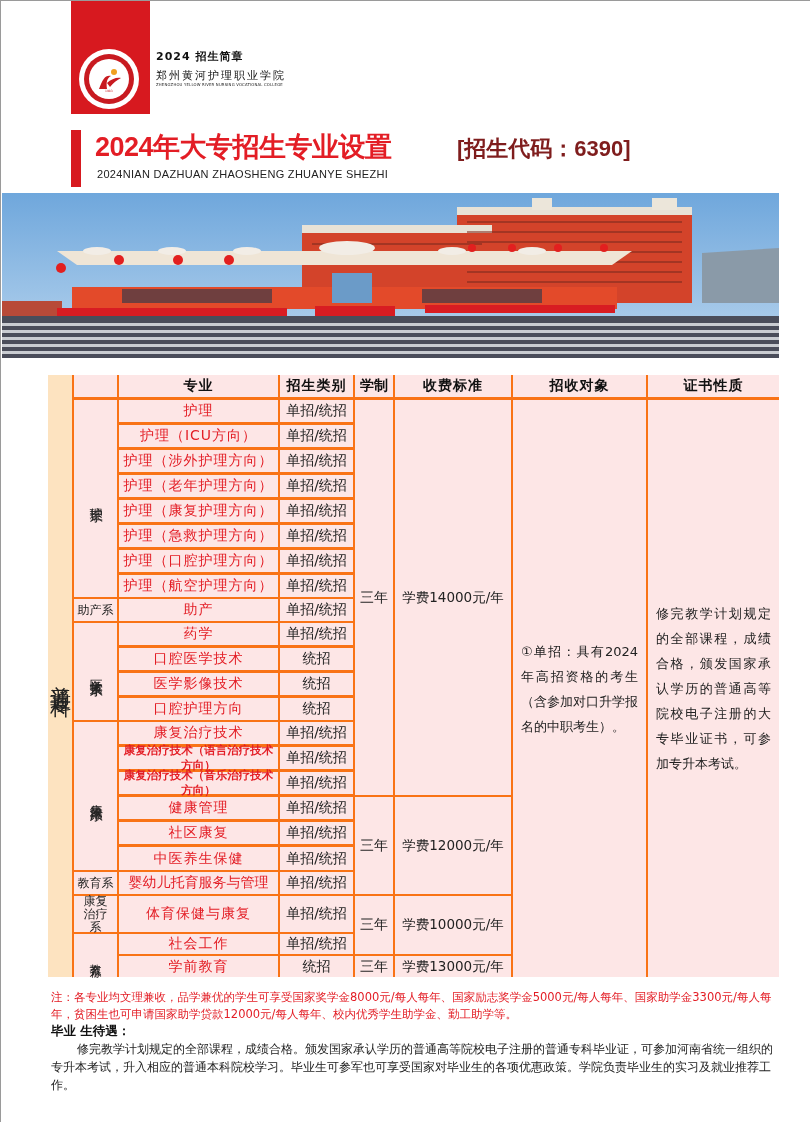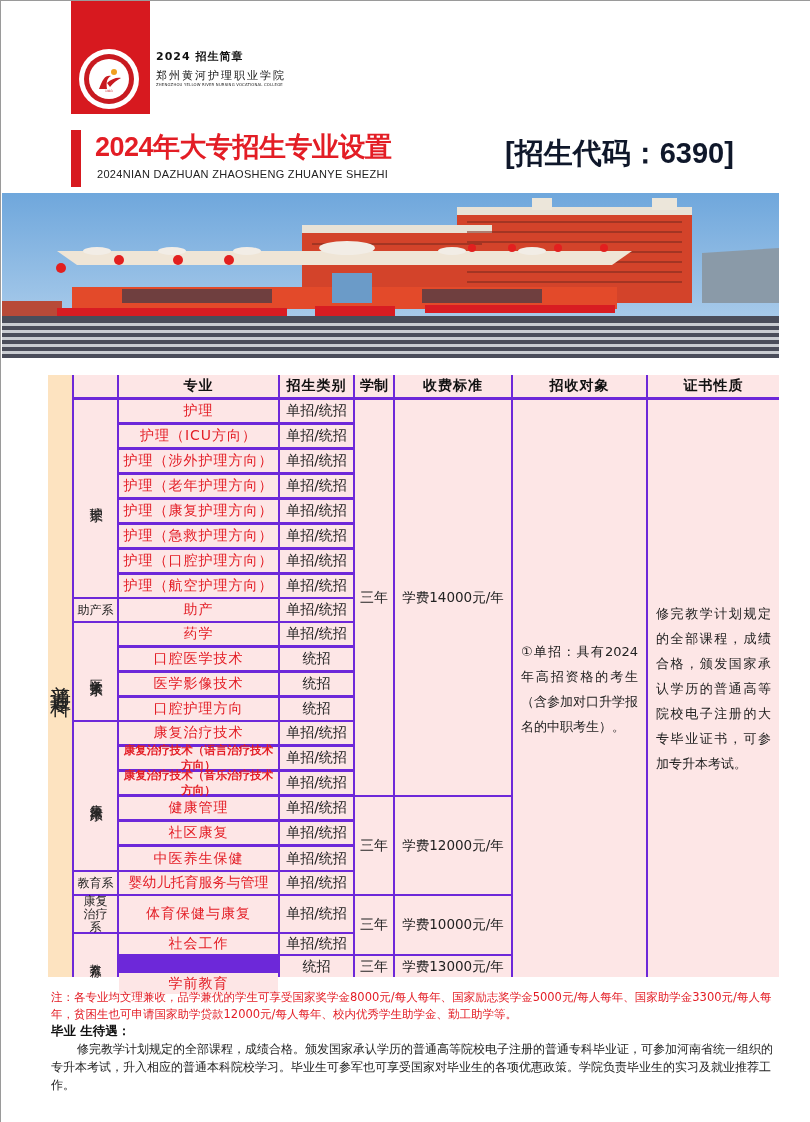--- a/index.html
+++ b/index.html
@@ -23,28 +23,28 @@
     width: 40px; height: 40px; border-radius: 50%; background: #fff; position: relative; overflow: hidden;
   }
   .logo-bird { position: absolute; left: 6px; top: 6px; width: 28px; height: 28px; }
   .brochure-title { left: 155px; top: 48px; font-size: 11px; font-weight: bold; letter-spacing: 1px; color: #111; }
   .college-cn { left: 155px; top: 67px; font-size: 11px; letter-spacing: 2px; color: #111; }
   .college-en { left: 155px; top: 81px; font-size: 4px; letter-spacing: 0.2px; color: #222; transform: scaleX(0.95); transform-origin: left; }
 
   
   .title-bar { left: 70px; top: 129px; width: 10px; height: 57px; background: #d7191f; }
   .main-title { left: 94px; top: 128px; font-size: 27px; font-weight: bold; color: #e31d25; letter-spacing: -0.5px; font-family: "Liberation Sans", sans-serif; }
-  .code-title { left: 456px; top: 133px; font-size: 29px; font-weight: bold; color: #0f172a; font-family: "Liberation Sans", sans-serif; margin-left: 48px; }
+  .code-title { left: 456px; top: 133px; font-size: 22px; font-weight: bold; color: #7f1d1d; font-family: "Liberation Sans", sans-serif; }
   .pinyin-title { left: 96px; top: 167px; font-size: 11px; color: #222; letter-spacing: 0.3px; font-family: "Liberation Sans", sans-serif; }
 
   
   .photo { left: 1px; top: 192px; width: 777px; height: 165px; overflow: hidden; background: #7fb3df; }
 
   
-  .tbl-wrap { left: 47px; top: 374px; width: 731px; height: 602px; background: #6d28d9; }
+  .tbl-wrap { left: 47px; top: 374px; width: 731px; height: 602px; background: #f97316; }
   .cell { position: absolute; background: #fde6e6; display: flex; align-items: center; justify-content: center; text-align: center; box-sizing: border-box; font-size: 14px; color: #222; }
   .hdr { font-weight: bold; font-size: 14px; letter-spacing: 1px; color: #111; }
   .major { color: #e31d25; font-size: 14px; letter-spacing: 1px; }
   .major.small { font-size: 11.5px; letter-spacing: 0; font-weight: bold; }
   .cat { font-size: 14px; }
   .beige { background: #fde3c0; }
   .vert { writing-mode: vertical-rl; text-orientation: upright; letter-spacing: 1px; line-height: 1.1; }
   .dept { font-size: 13px; }
   .big-vert { font-size: 21px; letter-spacing: 4px; }
   .para { font-size: 13px; line-height: 25px; text-align: justify; text-align-last: left; padding: 0 8px; align-items: center; justify-content: flex-start; }
@@ -229,21 +229,21 @@
 
   <div class="cell major" style="left:71px;top:497px;width:159px;height:22px;letter-spacing:0;">婴幼儿托育服务与管理</div>
   <div class="cell cat" style="left:232px;top:497px;width:73px;height:22px;">单招/统招</div>
 
   <div class="cell major" style="left:71px;top:521px;width:159px;height:36px;">体育保健与康复</div>
   <div class="cell cat" style="left:232px;top:521px;width:73px;height:36px;">单招/统招</div>
 
   <div class="cell major" style="left:71px;top:559px;width:159px;height:20px;">社会工作</div>
   <div class="cell cat" style="left:232px;top:559px;width:73px;height:20px;">单招/统招</div>
 
-  <div class="cell major" style="left:71px;top:581px;width:159px;height:21px;margin-top:17px;">学前教育</div>
+  <div class="cell major" style="left:71px;top:581px;width:159px;height:21px;">学前教育</div>
   <div class="cell cat" style="left:232px;top:581px;width:73px;height:21px;">统招</div>
 
   <div class="cell" style="left:307px;top:25px;width:38px;height:395px;">三年</div>
   <div class="cell" style="left:347px;top:25px;width:116px;height:395px;font-size:13.5px;">学费14000元/年</div>
 
   <div class="cell" style="left:307px;top:422px;width:38px;height:97px;">三年</div>
   <div class="cell" style="left:347px;top:422px;width:116px;height:97px;font-size:13.5px;">学费12000元/年</div>
 
   <div class="cell" style="left:307px;top:521px;width:38px;height:58px;">三年</div>
   <div class="cell" style="left:347px;top:521px;width:116px;height:58px;font-size:13.5px;">学费10000元/年</div>

